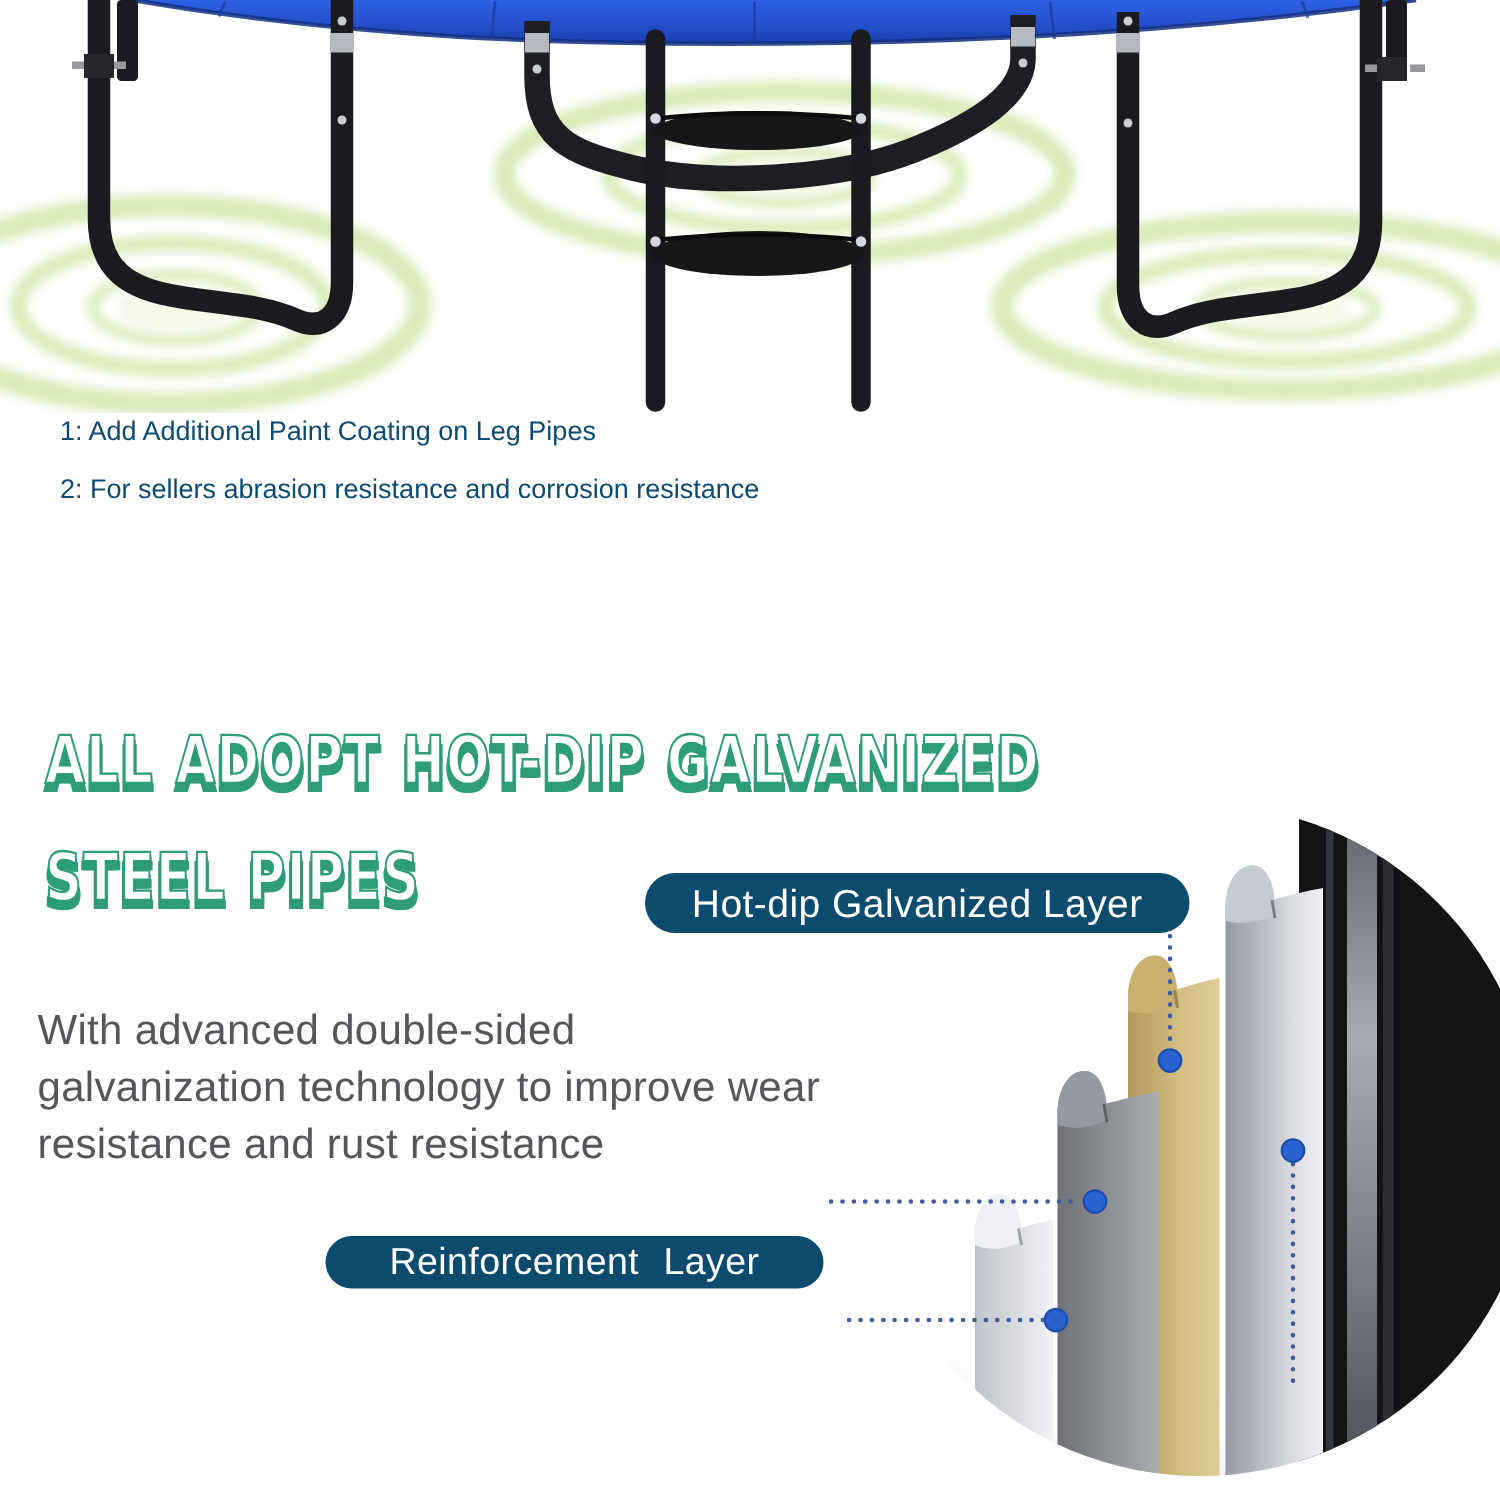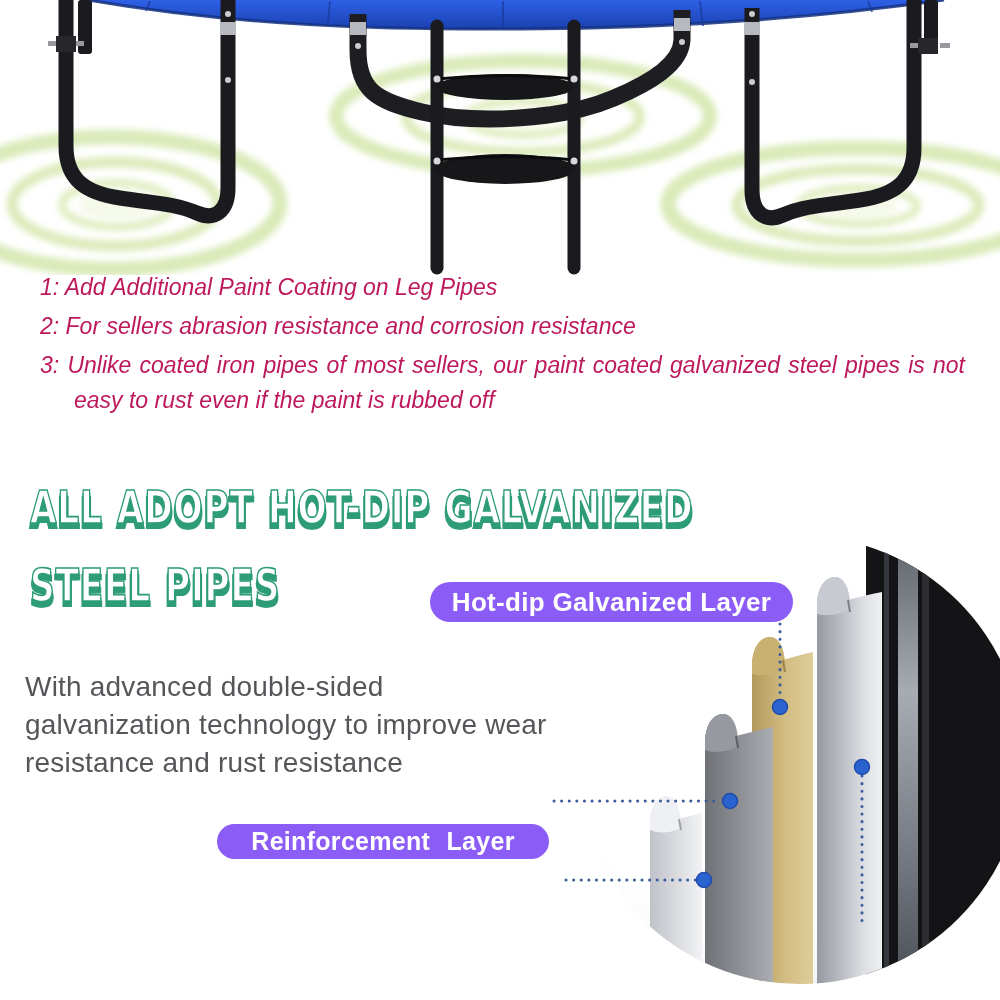--- a/index.html
+++ b/index.html
@@ -1,22 +1,22 @@
 <!DOCTYPE html>
 <html><head>
 <meta charset="utf-8">
 <style>
   html,body{margin:0;padding:0;background:#fff;}
   #page{position:relative;width:1000px;height:1000px;background:#ffffff;overflow:hidden;
         font-family:"Liberation Sans",sans-serif;}
   svg{display:block;}
 
   
-  .features{position:absolute;left:40px;top:270px;width:925px;color:#be185d;
-            font-size:23px;line-height:35px;font-style:italic;}
+  .features{position:absolute;left:40px;top:270px;width:925px;color:#0c4a6e;
+            font-size:18px;line-height:35px;}
   .feature-item{padding-left:34px;text-indent:-34px;margin-bottom:4px;}
   .feature-item.justify{text-align:justify;margin-top:2px;}
 
   
   .big-heading{position:absolute;left:30px;white-space:nowrap;
       font-family:"DejaVu Sans",sans-serif;font-weight:800;font-size:44px;
       color:#ffffff;letter-spacing:1px;word-spacing:2px;
       transform:scaleX(.78);transform-origin:left top;
       -webkit-text-stroke:1.6px #2d9c77;
       text-shadow:0 6px 0 #2d9c77,-2px 6px 0 #2d9c77,2px 6px 0 #2d9c77,
@@ -24,21 +24,21 @@
   #heading-line1{top:482px;}
   #heading-line2{top:560px;}
 
   
   .description{position:absolute;left:25px;top:640px;width:525px;color:#55565a;
                font-size:28px;line-height:38px;letter-spacing:.2px;margin-top:28px;}
 
   
   #diagram-svg{position:absolute;left:0;top:530px;}
 
-  .pill{position:absolute;background:#8b5cf6;color:#fff;font-weight:700;
+  .pill{position:absolute;background:#0c4a6e;color:#fff;font-weight:400;
         display:flex;align-items:center;justify-content:center;
         border-radius:22px;letter-spacing:.3px;z-index:5;white-space:nowrap;}
   #pill-hotdip{left:430px;top:582px;width:363px;height:40px;font-size:26px;}
   #pill-reinforcement{left:217px;top:824px;width:332px;height:35px;font-size:25px;word-spacing:9px;}
   #pill-lubricating{left:285px;top:861px;width:276px;height:37px;font-size:26px;}
   #pill-steeltube{left:724px;top:929px;width:218px;height:40px;font-size:26px;}
 </style>
 </head>
 <body>
 
@@ -128,21 +128,20 @@
       <rect x="918" y="38" width="20" height="16" fill="#26262b"></rect>
       <rect x="744" y="22" width="16" height="13" fill="#b6b9bf"></rect>
       <circle cx="752" cy="14" r="3" fill="#c9ccd1"></circle>
       <circle cx="752" cy="82" r="3" fill="#c9ccd1"></circle>
     </g>
   </svg>
 
   <div class="features">
     <div class="feature-item">1: Add Additional Paint Coating on Leg Pipes</div>
     <div class="feature-item">2: For sellers abrasion resistance and corrosion resistance</div>
-    <div class="feature-item justify">3: Unlike coated iron pipes of most sellers, our paint coated galvanized steel pipes is not easy to rust even if the paint is rubbed off</div>
   </div>
 
   <div id="heading-line1" class="big-heading">ALL ADOPT HOT-DIP GALVANIZED</div>
   <div id="heading-line2" class="big-heading">STEEL PIPES</div>
 
   <div class="description">With advanced double-sided galvanization technology to improve wear resistance and rust resistance</div>
 
   <svg id="diagram-svg" width="1000" height="470" viewBox="0 530 1000 470">
     <defs>
       <clipPath id="circClip">

